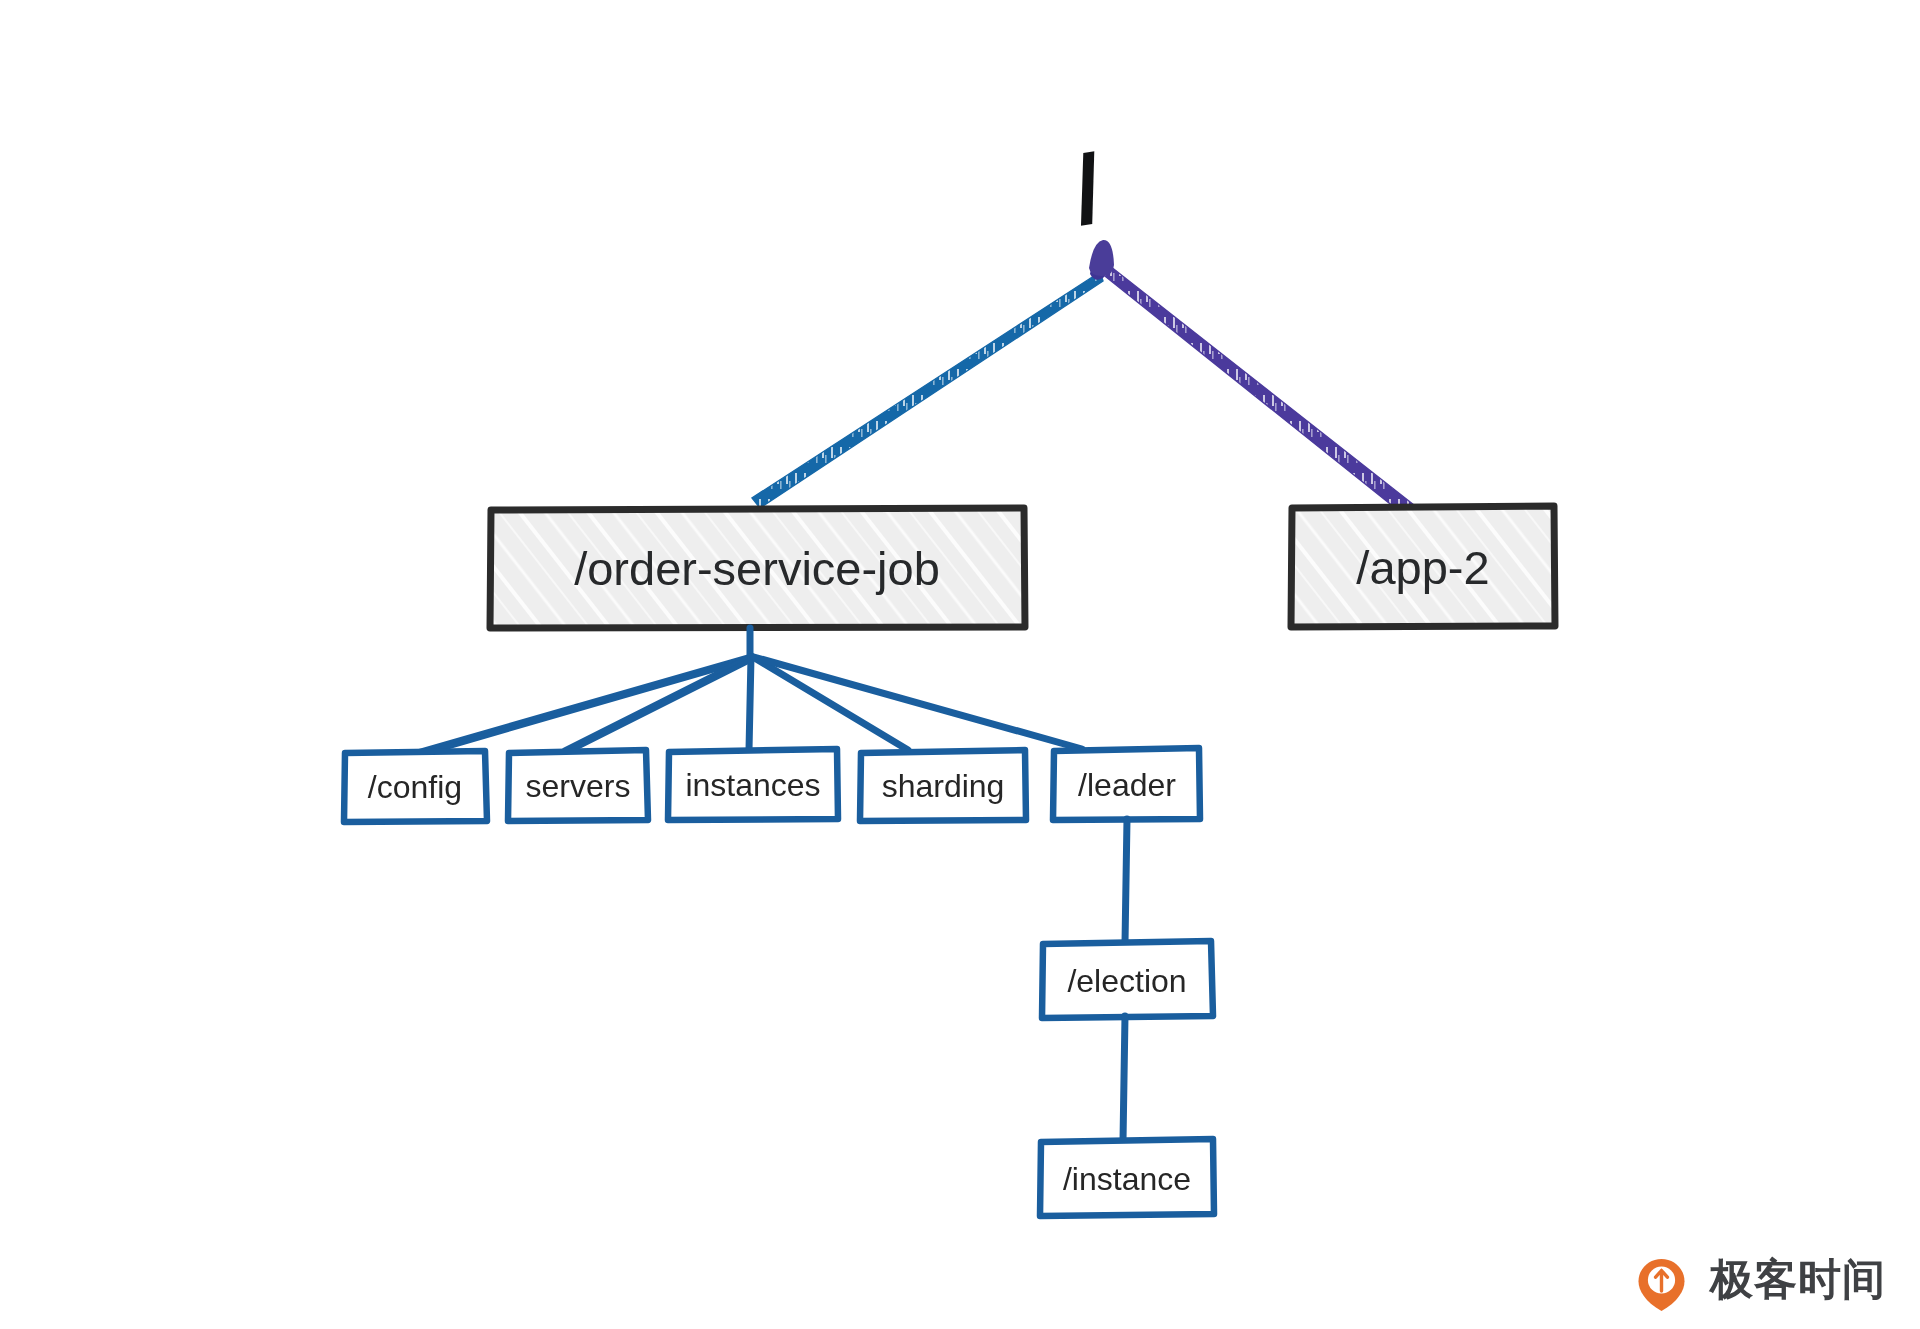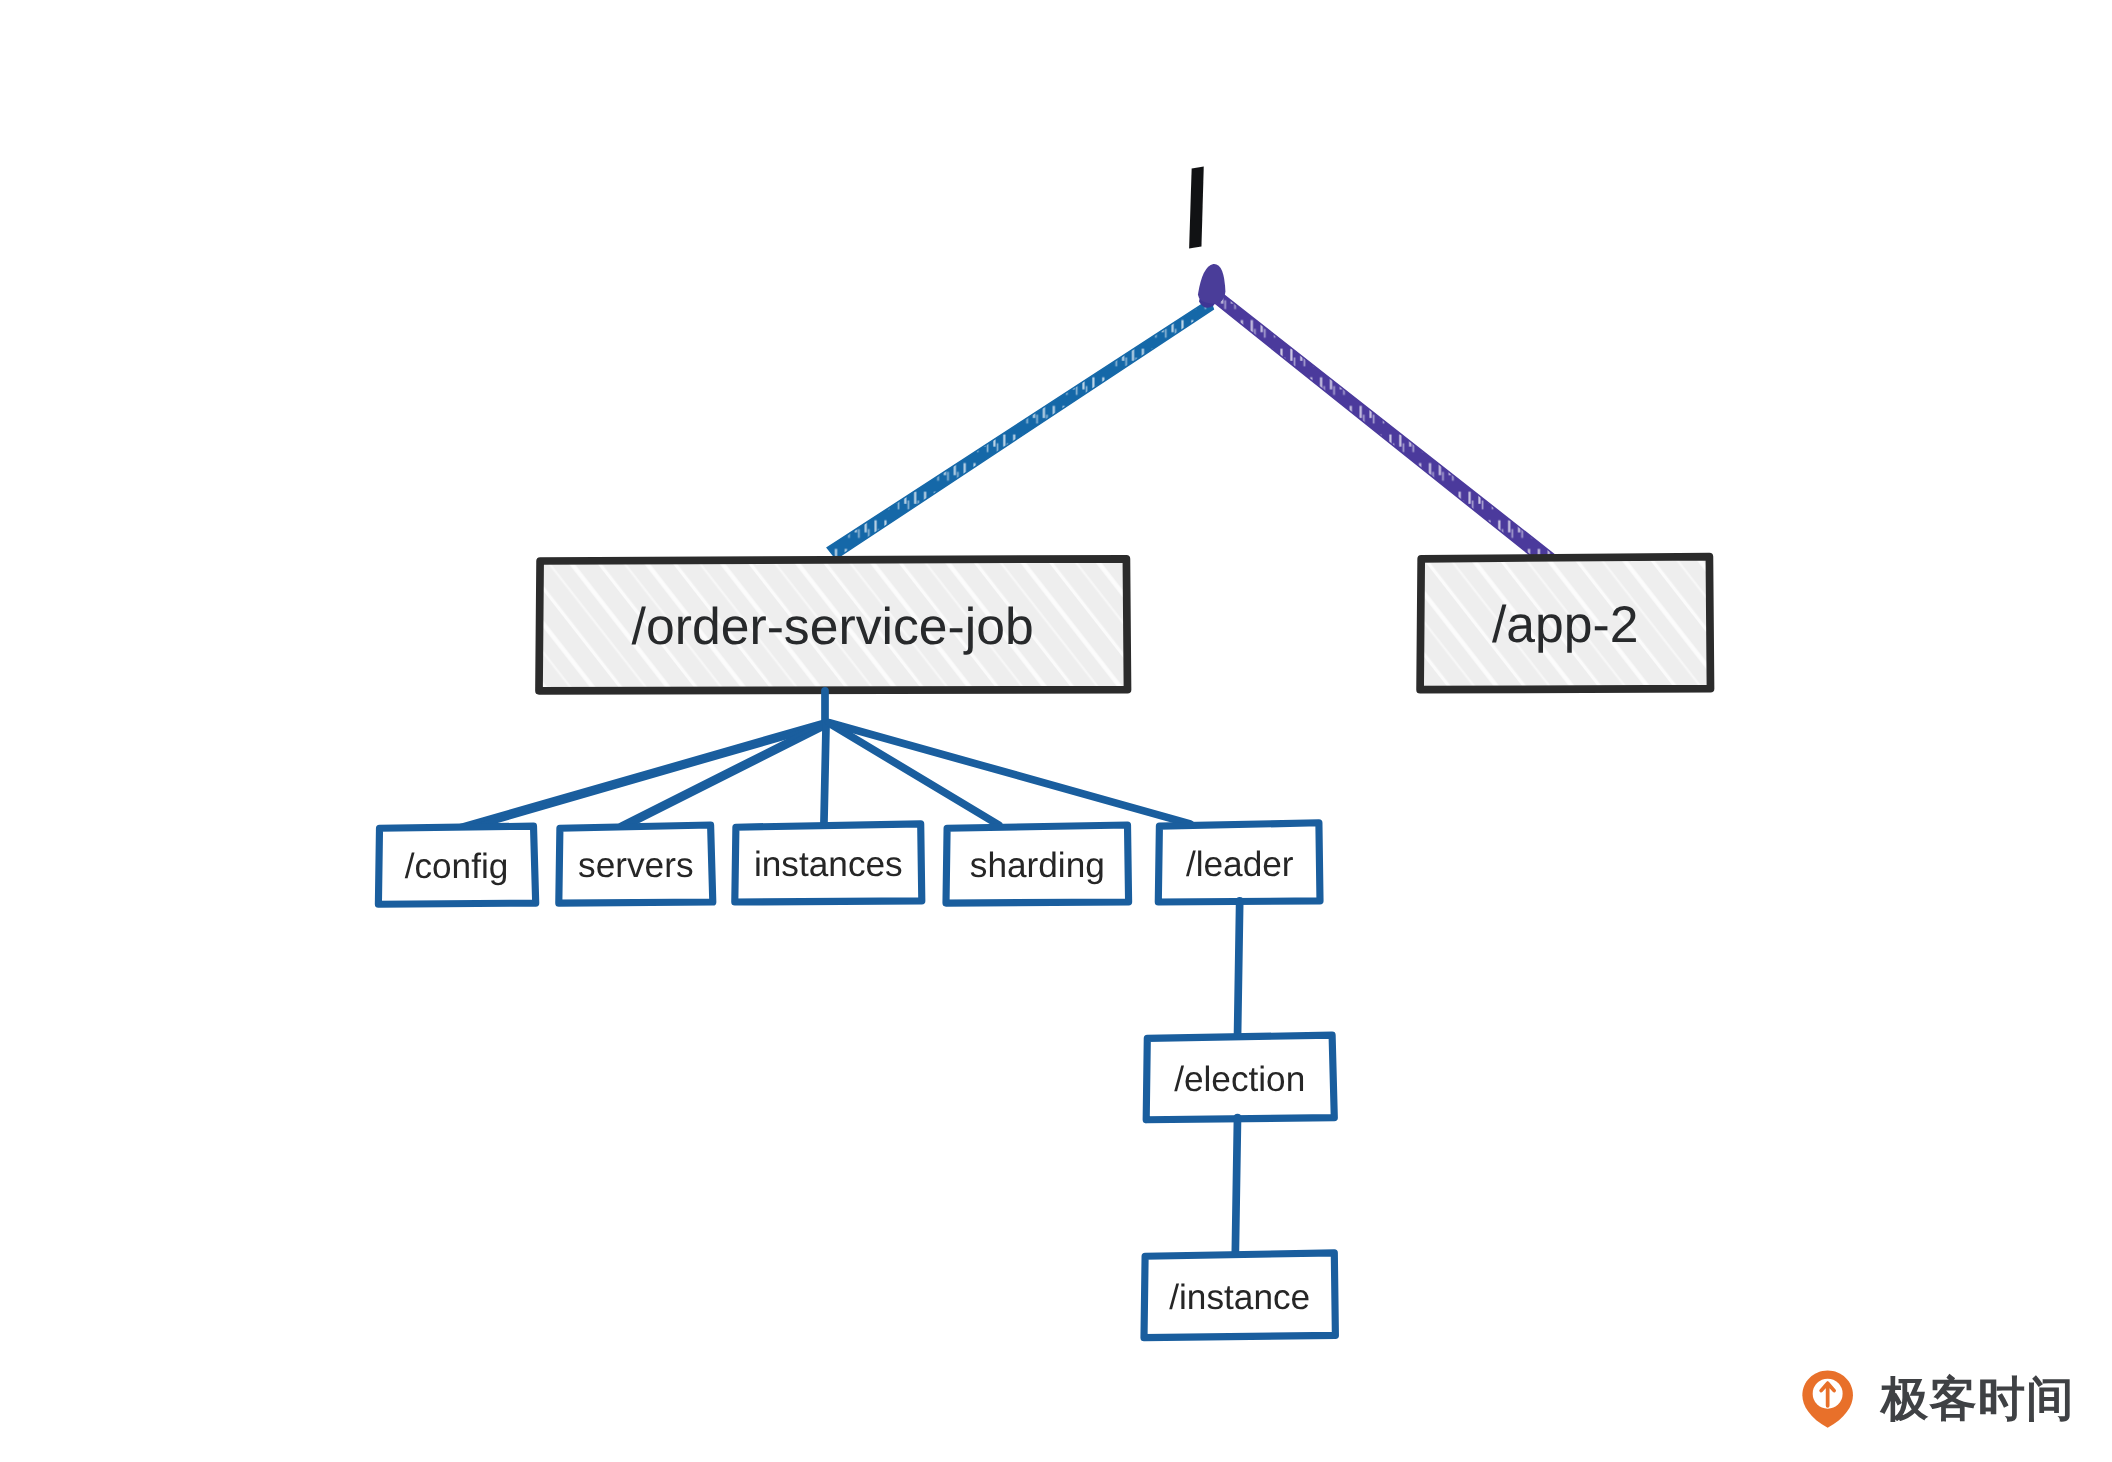--- a/index.html
+++ b/index.html
@@ -32,23 +32,23 @@
   }
   .root-slash {
     font-family: "Liberation Sans", sans-serif;
     font-weight: 700;
     fill: #111214;
   }
   
   #watermark {
     position: absolute;
     right: 34px;
-    bottom: 30px;
+    bottom: 17px;
     display: flex;
-    align-items: center;
+    align-items: flex-start;
     gap: 24px;
   }
   #watermark .wm-mark {
     width: 49px;
     height: 54px;
     position: relative;
   }
   #watermark .wm-text {
     font-family: "Liberation Sans", sans-serif;
     font-size: 43px;

